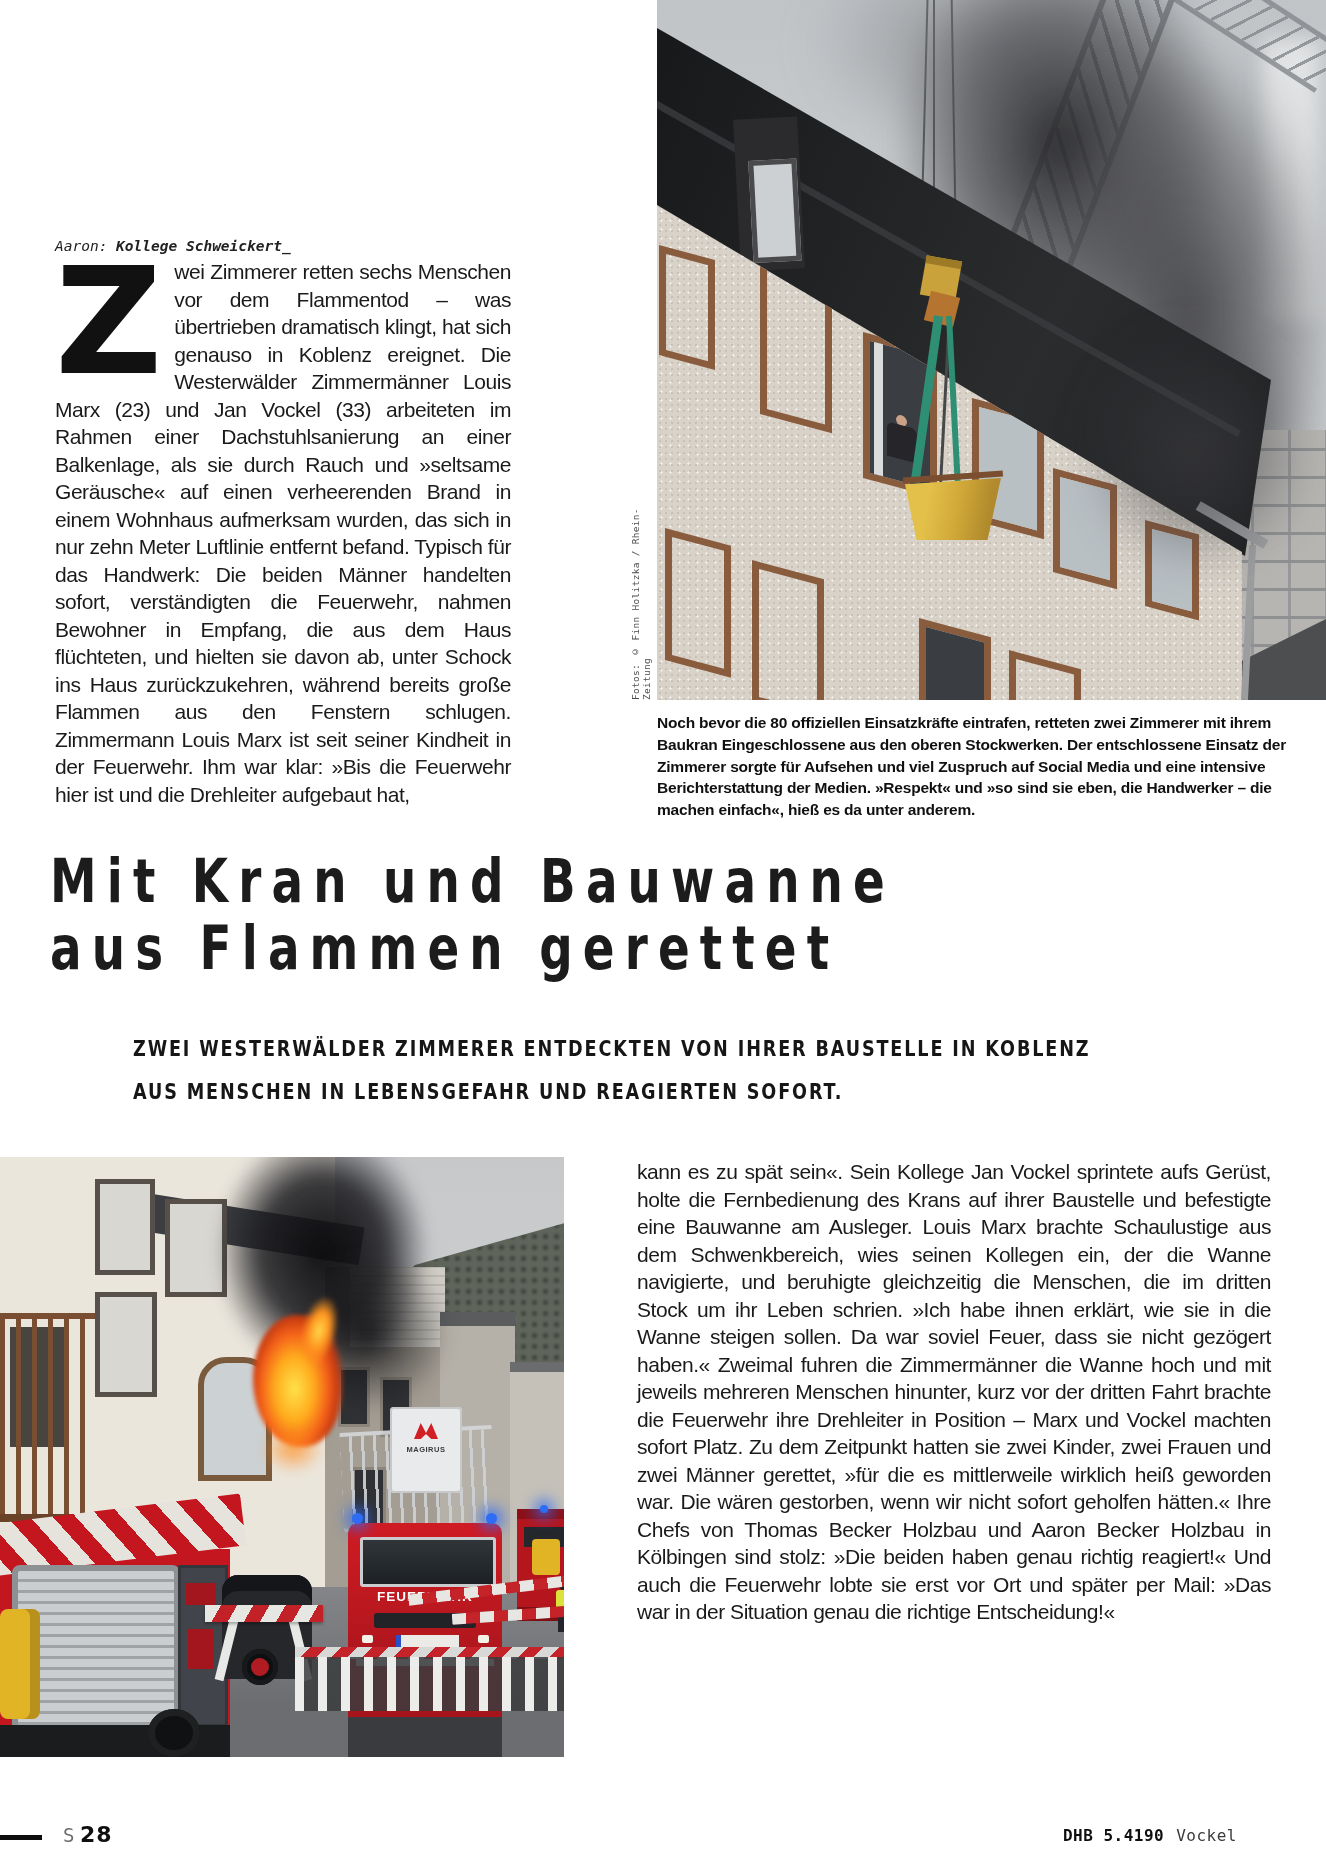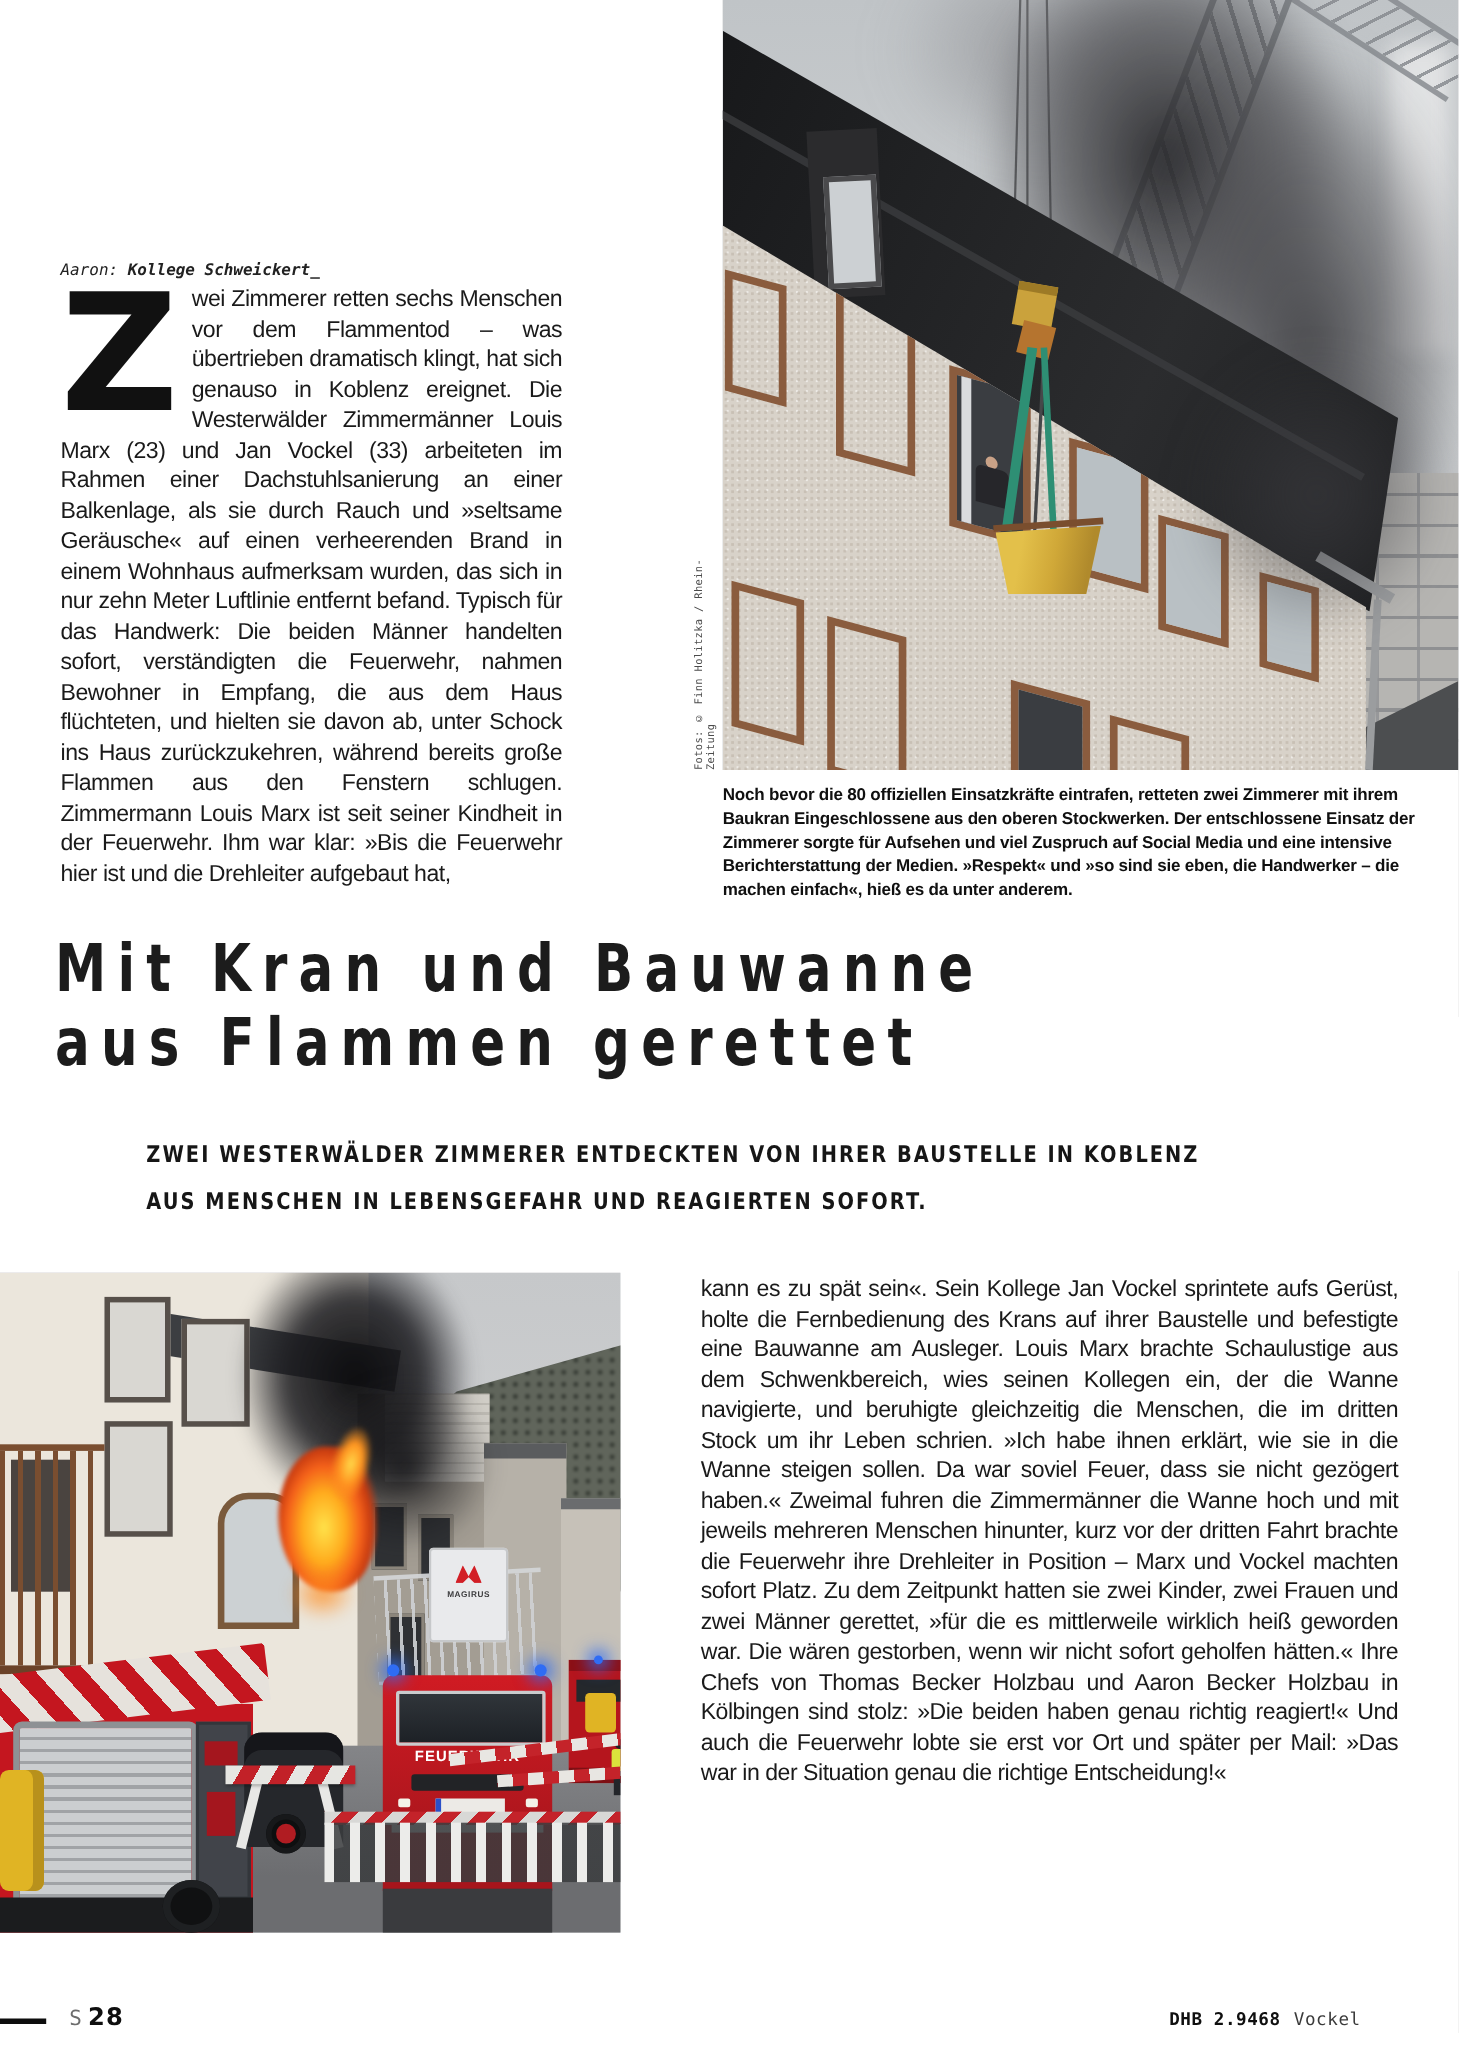--- a/index.html
+++ b/index.html
@@ -365,16 +365,16 @@
   </div>
 
   <div class="abs bodycol col-right">kann es zu spät sein«. Sein Kollege Jan Vockel sprintete aufs Gerüst, holte die Fernbedienung des Krans auf ihrer Baustelle und befestigte eine Bauwanne am Ausleger. Louis Marx brachte Schaulustige aus dem Schwenkbereich, wies seinen Kollegen ein, der die Wanne navigierte, und beruhigte gleichzeitig die Menschen, die im dritten Stock um ihr Leben schrien. »Ich habe ihnen erklärt, wie sie in die Wanne steigen sollen. Da war soviel Feuer, dass sie nicht gezögert haben.« Zweimal fuhren die Zimmermänner die Wanne hoch und mit jeweils mehreren Menschen hinunter, kurz vor der dritten Fahrt brachte die Feuerwehr ihre Drehleiter in Position – Marx und Vockel machten sofort Platz. Zu dem Zeitpunkt hatten sie zwei Kinder, zwei Frauen und zwei Männer gerettet, »für die es mittlerweile wirklich heiß geworden war. Die wären gestorben, wenn wir nicht sofort geholfen hätten.« Ihre Chefs von Thomas Becker Holzbau und Aaron Becker Holzbau in Kölbingen sind stolz: »Die beiden haben genau richtig reagiert!« Und auch die Feuerwehr lobte sie erst vor Ort und später per Mail: »Das war in der Situation genau die richtige Entscheidung!«</div>
 
   <div class="abs footer-bar"></div>
   <div class="abs footer-page">
     <span class="s">S</span>
     <span class="n">28</span>
   </div>
   <div class="abs footer-right">
-    <span class="issue">DHB 2.9468</span><span class="section">Vockel</span>
+    <span class="issue">DHB 5.4190</span><span class="section">Vockel</span>
   </div>
 
 </div>
 
 </body></html>

